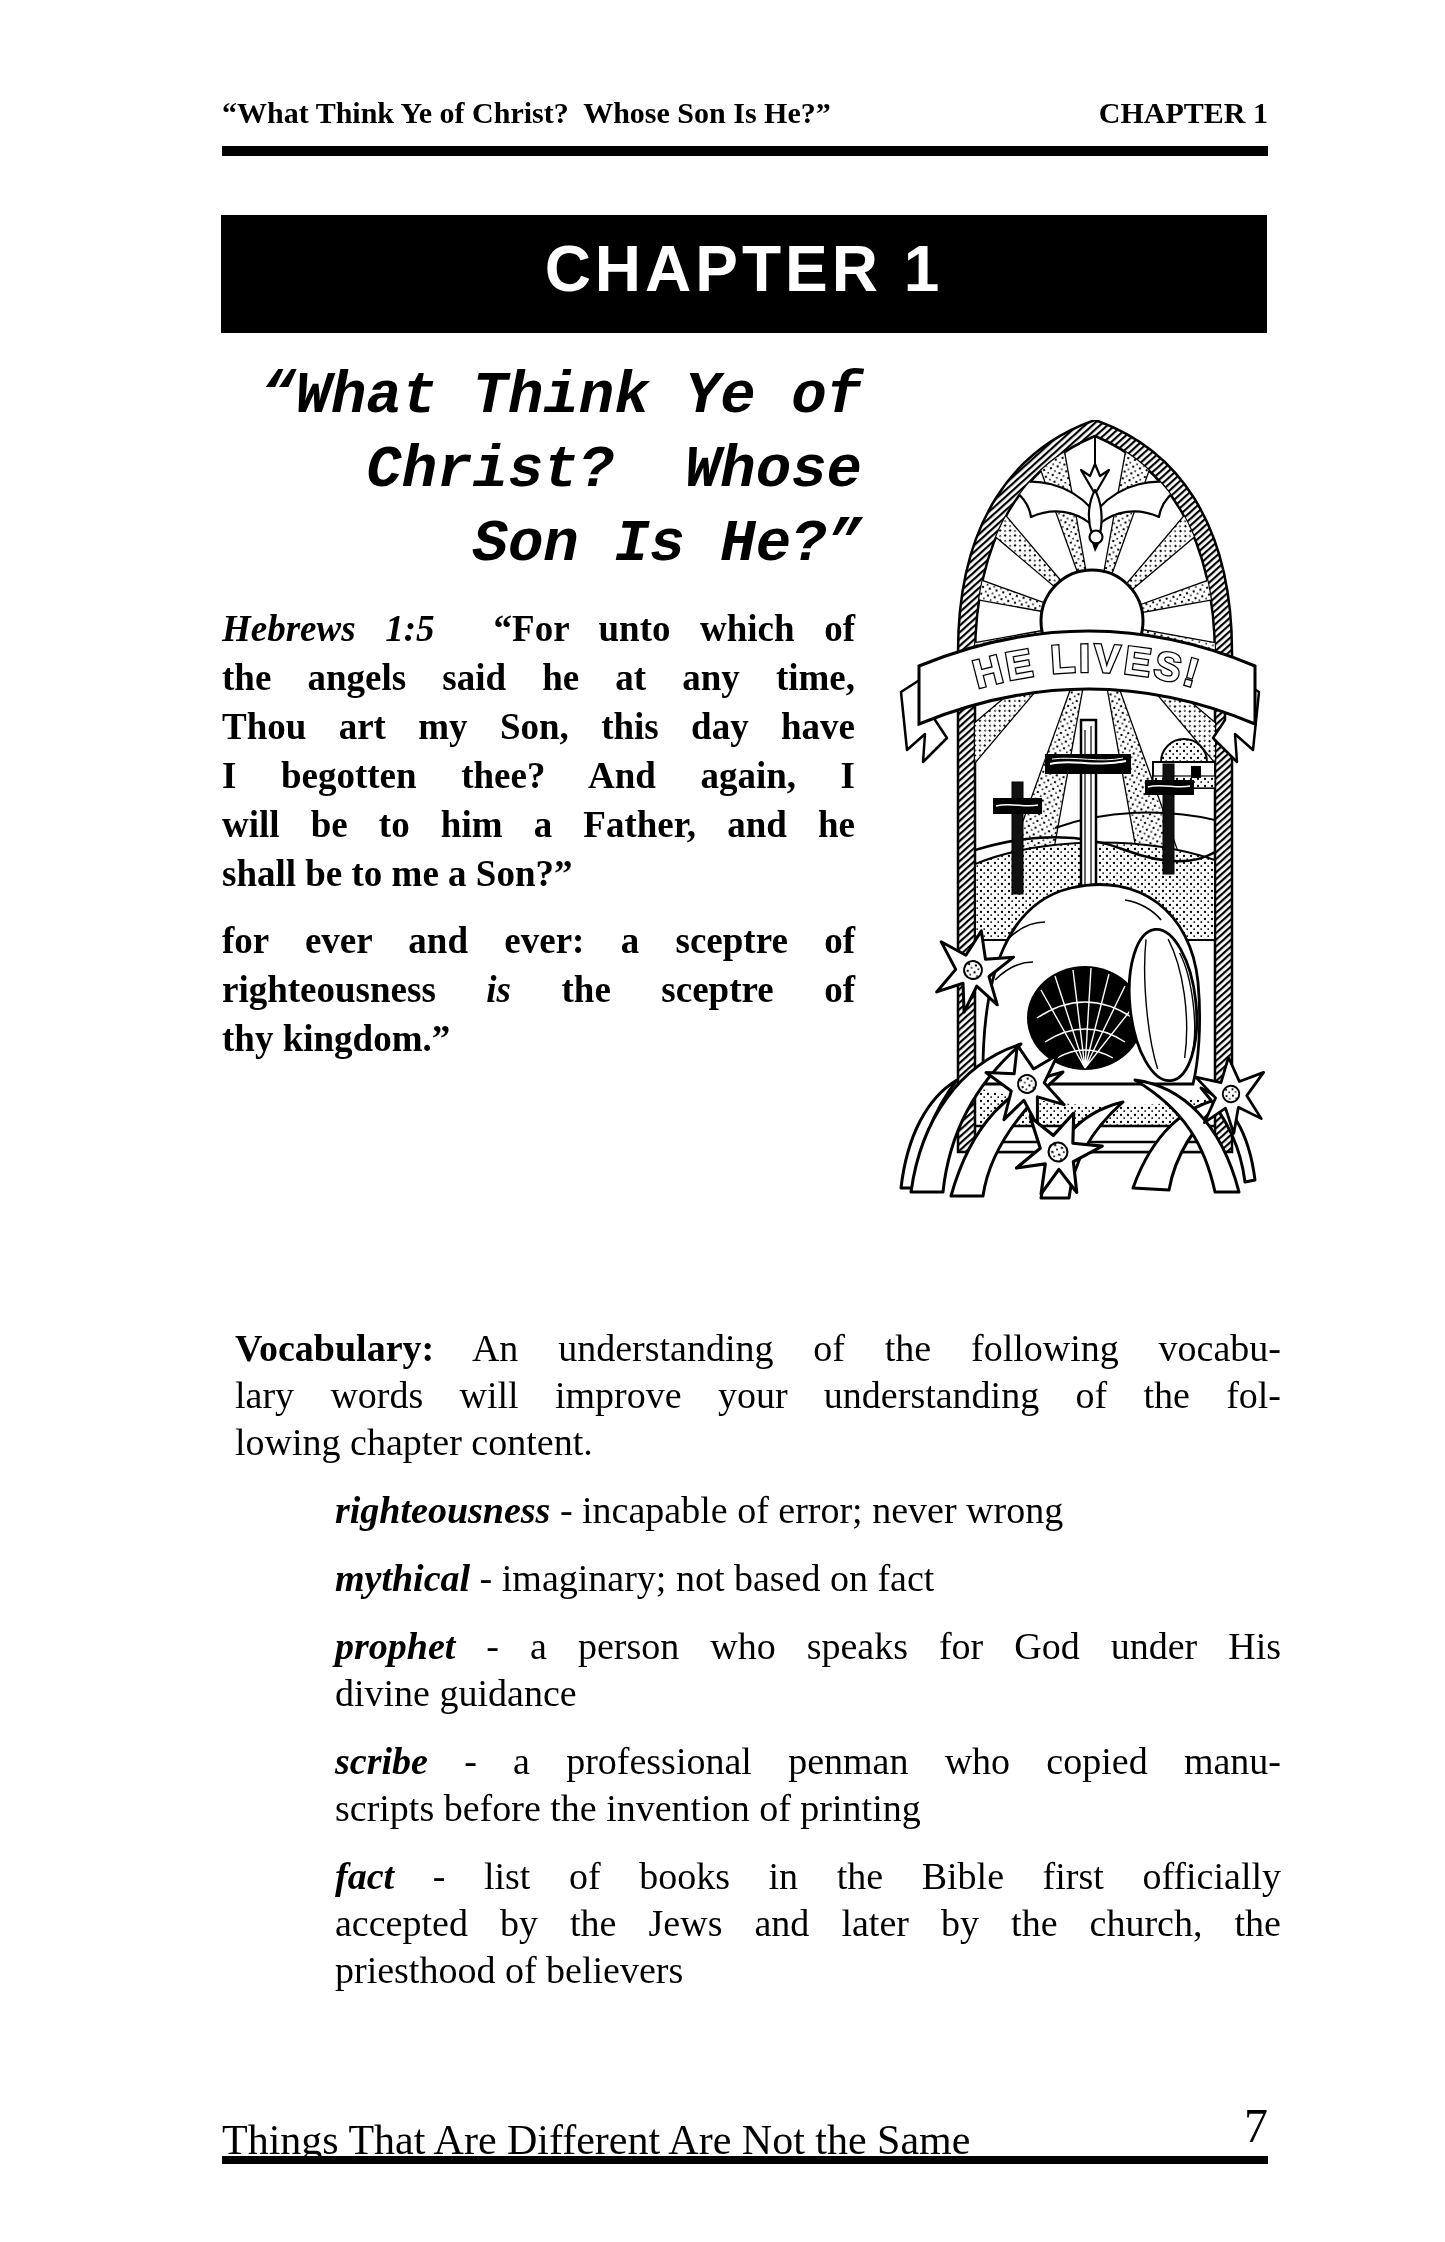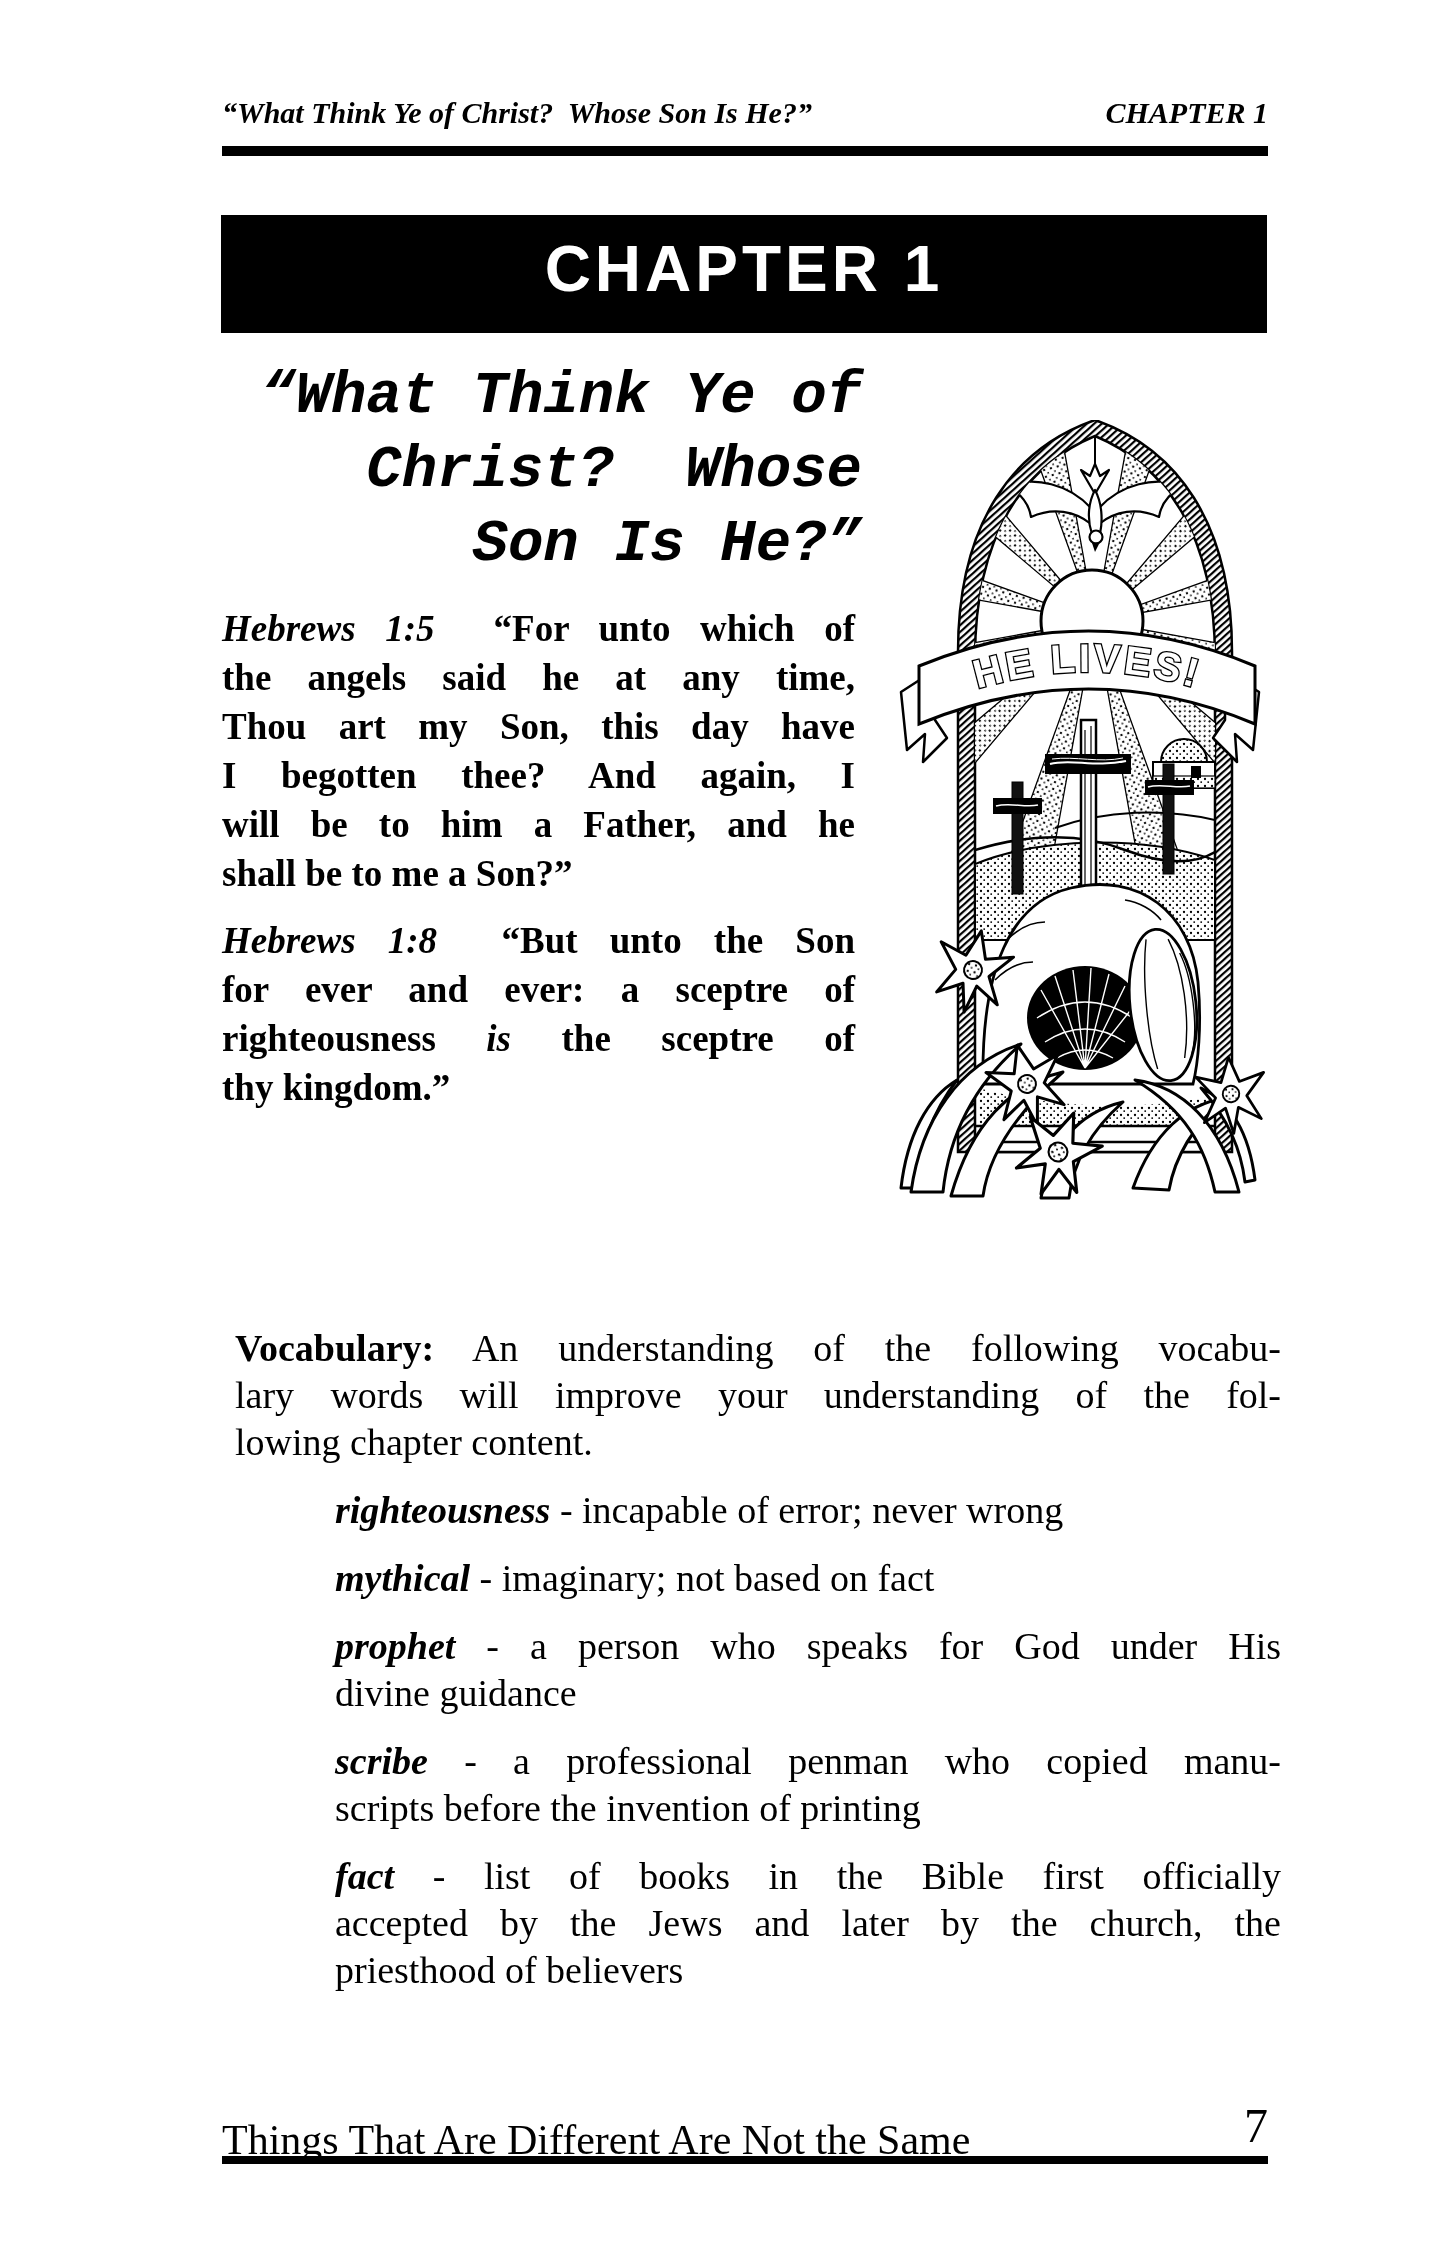--- a/index.html
+++ b/index.html
@@ -5,21 +5,21 @@
   html,body { margin:0; padding:0; background:#888; }
   #page {
     position:relative; width:1445px; height:2242px; background:#ffffff;
     font-family:"Liberation Serif", serif; color:#000; overflow:hidden;
     margin:0 auto;
   }
   
   .header-row {
     position:absolute; left:222px; top:96px; width:1046px;
     display:flex; justify-content:space-between; align-items:baseline;
-    font-style:italic; font-weight:bold; font-size:30px; white-space:nowrap;
+    font-weight:bold; font-size:30px; white-space:nowrap;
   }
   .header-rule { position:absolute; left:222px; top:146px; width:1046px; height:10px; background:#000; }
   
   .banner {
     position:absolute; left:221px; top:215px; width:1046px; height:118px;
     background:#000; color:#fff; font-family:"Liberation Sans", sans-serif;
     font-weight:bold; font-size:64px; letter-spacing:4px;
     display:flex; align-items:center; justify-content:center; padding-bottom:10px; box-sizing:border-box;
   }
   
@@ -75,21 +75,20 @@
   <div id="scripture1" class="scripture">
     <div class="jline"><span class="it">Hebrews 1:5</span><span>&nbsp; “For unto which of</span></div>
     <div class="jline"><span>the angels said he at any time,</span></div>
     <div class="jline"><span>Thou art my Son, this day have</span></div>
     <div class="jline"><span>I begotten thee? And again, I</span></div>
     <div class="jline"><span>will be to him a Father, and he</span></div>
     <div class="jl-last"><span>shall be to me a Son?”</span></div>
   </div>
 
   <div id="scripture2" class="scripture">
-    <div class="jline"><span class="it">Hebrews 1:8</span><span>&nbsp; “But unto the Son</span></div>
     <div class="jline"><span>for ever and ever: a sceptre of</span></div>
     <div class="jline"><span>righteousness </span><span class="it">is</span><span> the sceptre of</span></div>
     <div class="jl-last"><span>thy kingdom.”</span></div>
   </div>
 
   <svg class="illus" width="370" height="780" viewBox="0 0 370 780">
     <defs>
       <pattern id="stip" width="7" height="7" patternUnits="userSpaceOnUse">
         <rect width="7" height="7" fill="#fff"></rect>
         <circle cx="2" cy="2" r="1.15" fill="#000"></circle>

